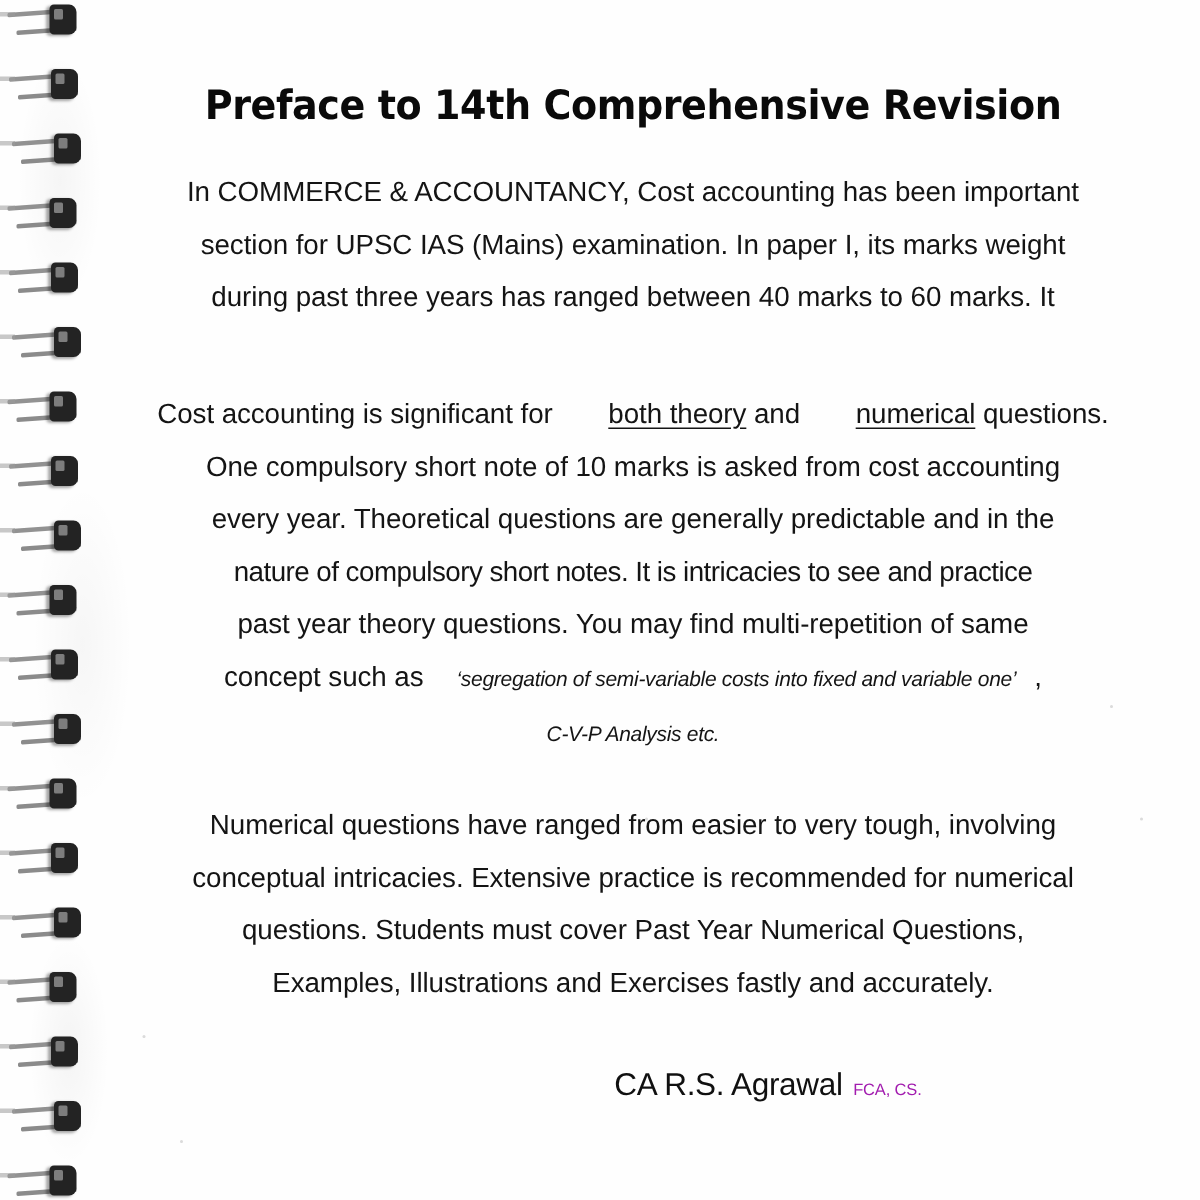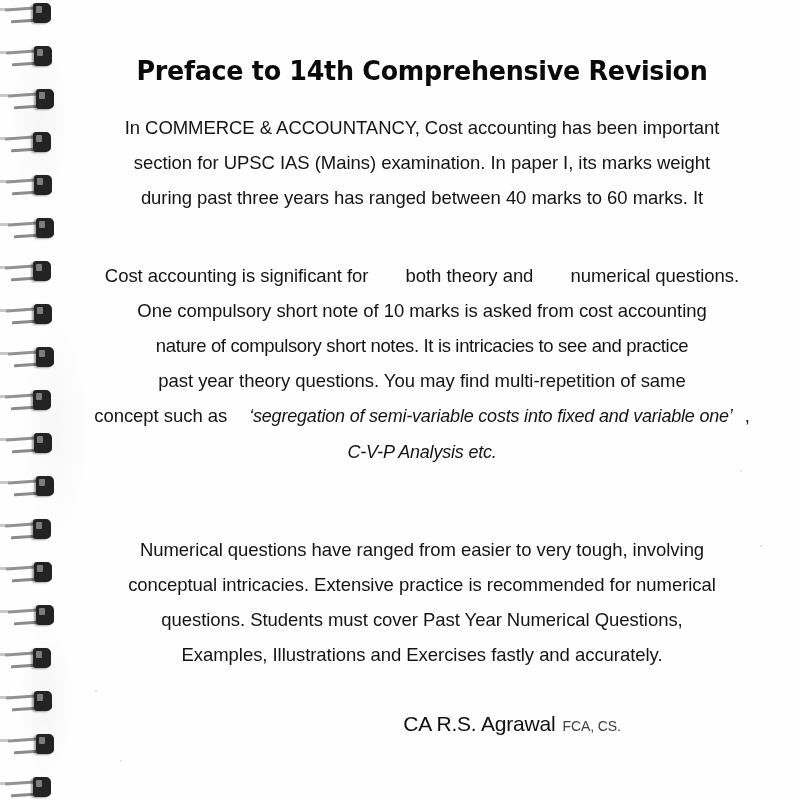--- a/index.html
+++ b/index.html
@@ -135,46 +135,46 @@
   .line {
     text-align: center;
     font-size: 18.5px;
     line-height: 35px;
     color: #141414;
     white-space: nowrap;
     letter-spacing: -0.05px;
   }
   .line.tight { letter-spacing: -0.35px; }
 
-  .u { text-underline-offset: 3px; padding-left: 32px; }
+  .u { text-decoration: underline; text-underline-offset: 3px; padding-left: 32px; }
 
   .ital {
     font-style: italic;
-    font-size: 18px;
+    font-size: 14px;
     letter-spacing: -0.2px;
   }
 
   .sig {
     position: absolute;
     left: 0;
     top: 712px;
     width: 680px;
     text-align: center;
     padding-left: 180px;
     box-sizing: border-box;
   }
   .sig-name {
     font-size: 21px;
     color: #101010;
     letter-spacing: -0.2px;
     margin-top: 22px;
   }
   .sig-suffix {
-    font-size: 14px;
-    color: #404040;
+    font-size: 11px;
+    color: #a21caf;
     letter-spacing: -0.1px;
   }
 
   
   .speck {
     position: absolute;
     background: #b8b8b8;
     border-radius: 50%;
     opacity: .5;
   }
@@ -328,20 +328,21 @@
 
     <div class="para" style="top:110px;">
       <div class="line">In COMMERCE &amp; ACCOUNTANCY, Cost accounting has been important</div>
       <div class="line">section for UPSC IAS (Mains) examination.  In paper I, its marks weight</div>
       <div class="line">during past three years has ranged between 40 marks to 60 marks.  It</div>
     </div>
 
     <div class="para" style="top:258px;">
       <div class="line"><span>Cost accounting is significant for </span><span class="u">both theory</span><span> and </span><span class="u">numerical</span><span> questions.</span></div>
       <div class="line">One compulsory short note of 10 marks is asked from cost accounting</div>
+      <div class="line">every year. Theoretical questions are generally predictable and in the</div>
       <div class="line tight">nature of compulsory short notes. It is intricacies to see and practice</div>
       <div class="line">past year theory questions. You may find multi-repetition of same</div>
       <div class="line"><span>concept such as</span><span style="display:inline-block;width:22px"></span><span class="ital">‘segregation of semi-variable costs into fixed and variable one’</span><span style="display:inline-block;width:12px"></span><span>,</span></div>
       <div class="line"><span class="ital">C-V-P Analysis etc.</span></div>
     </div>
 
     <div class="para" style="top:532px;">
       <div class="line">Numerical questions have ranged from easier to very tough, involving</div>
       <div class="line">conceptual intricacies. Extensive practice is recommended for numerical</div>
       <div class="line">questions. Students must cover Past Year Numerical Questions,</div>

